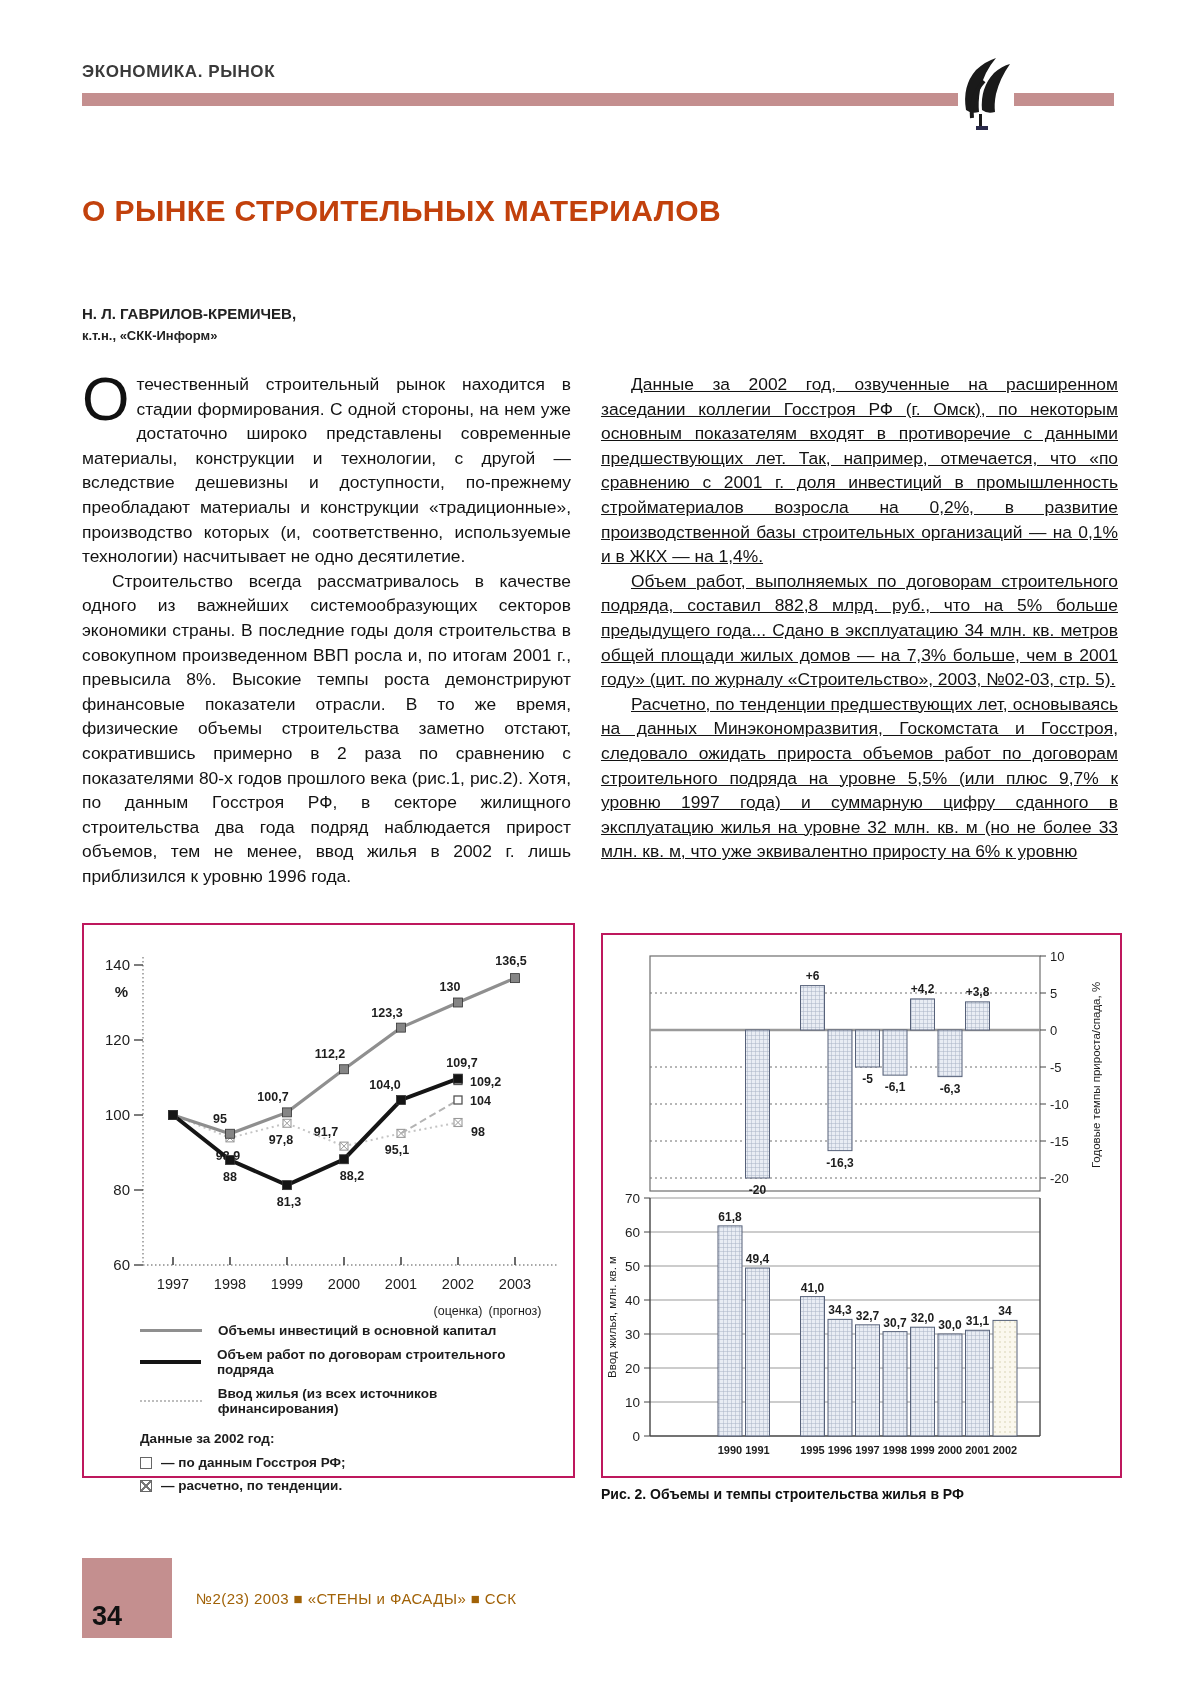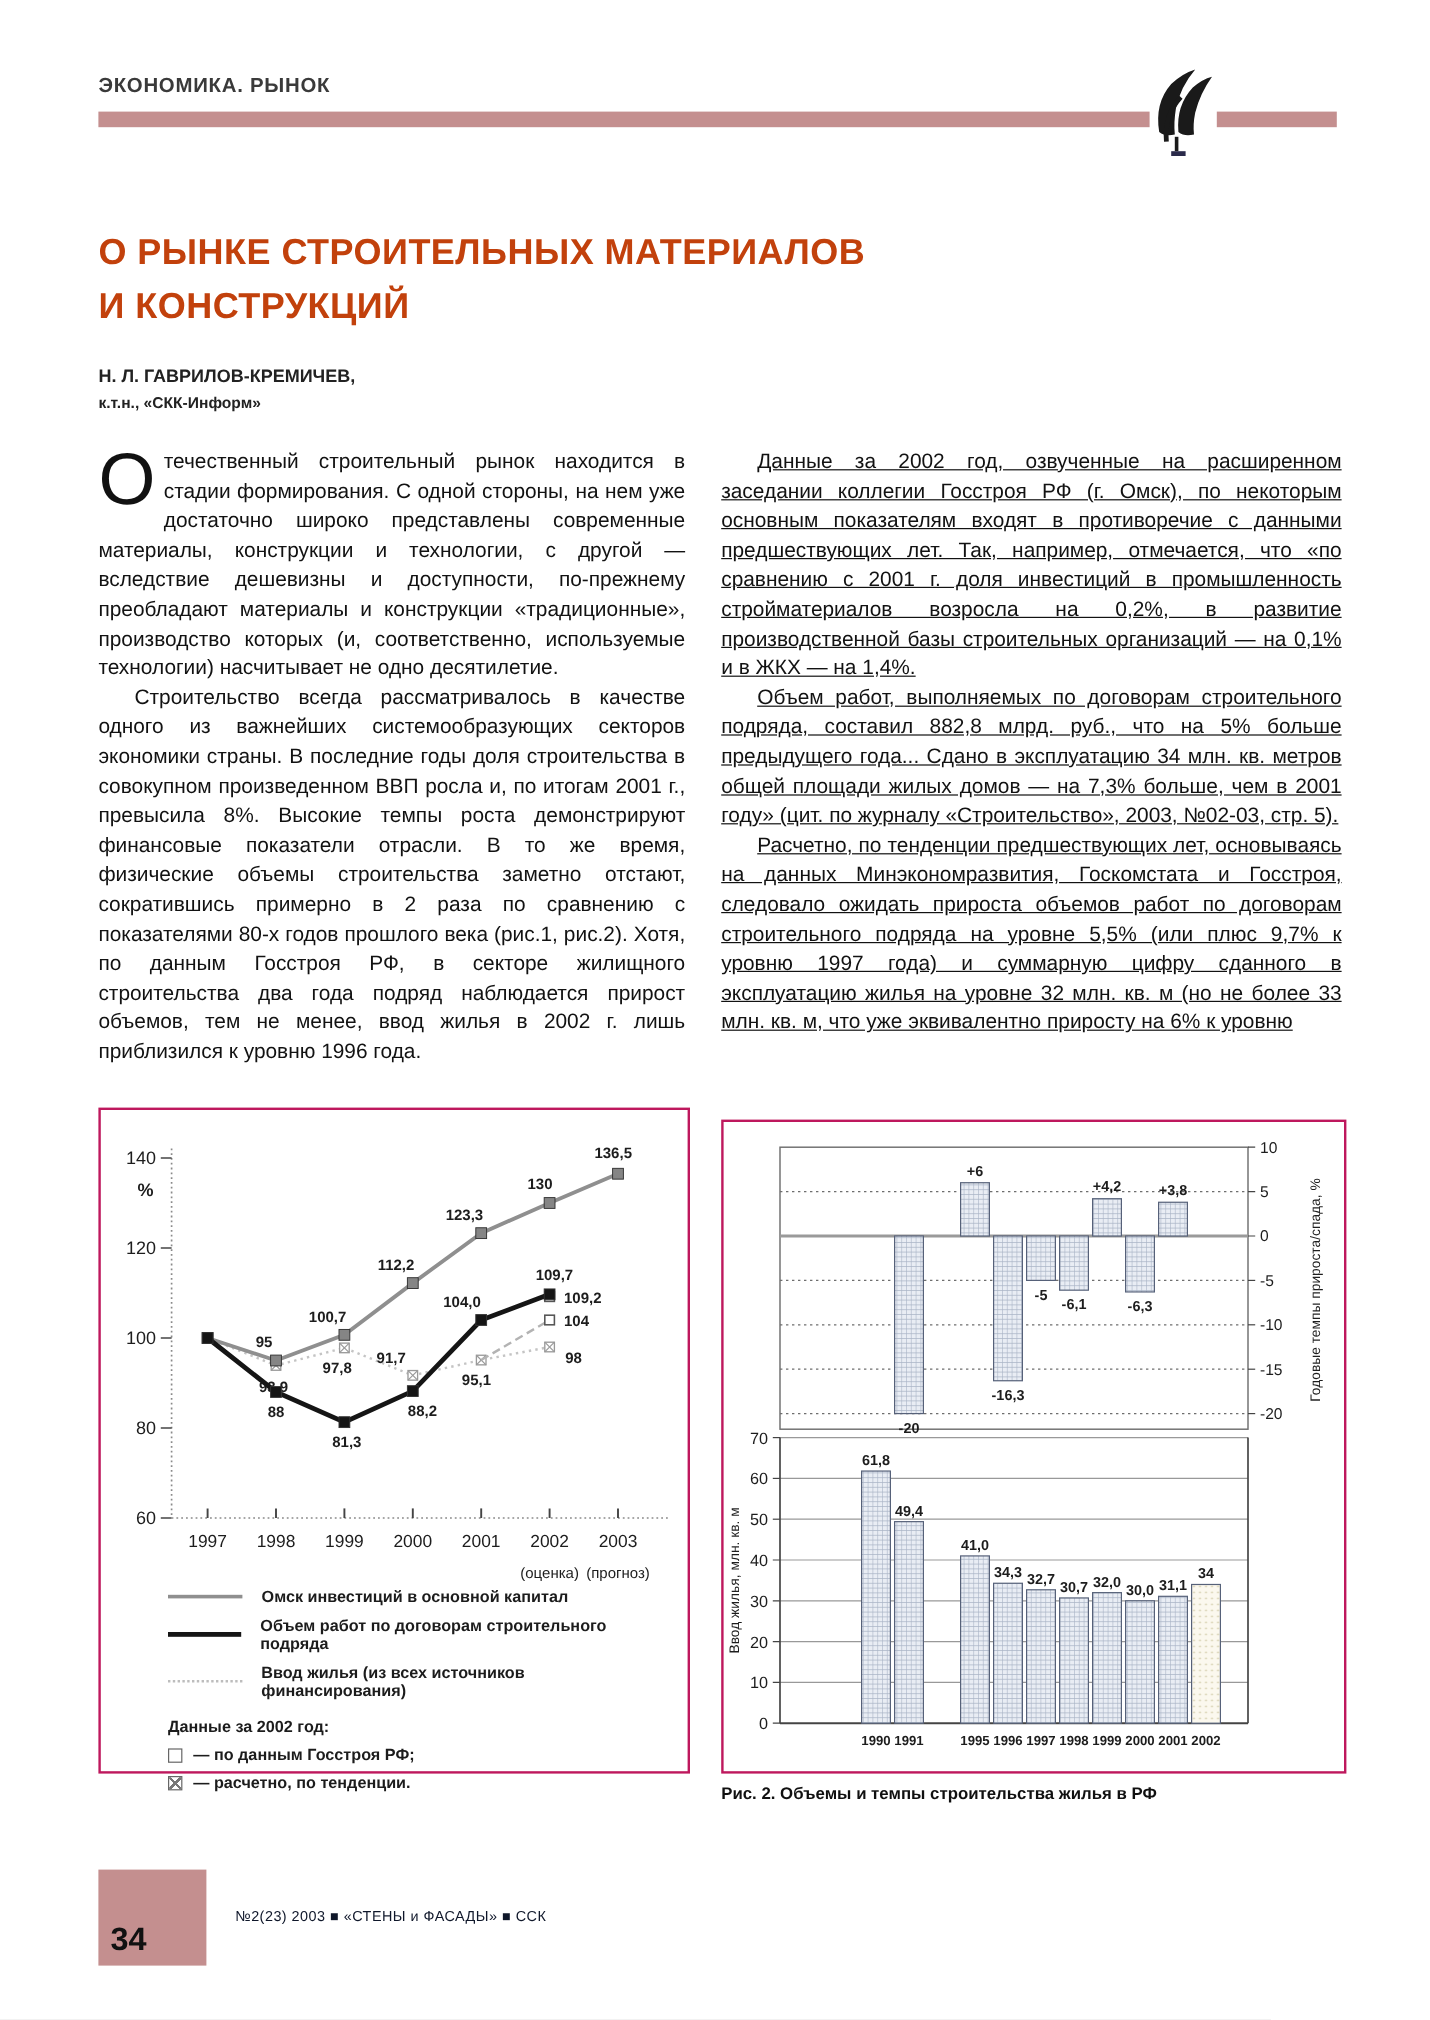--- a/index.html
+++ b/index.html
@@ -39,42 +39,41 @@
   .mk.cross{background:
       linear-gradient(45deg,transparent 43%,#777 43%,#777 57%,transparent 57%),
       linear-gradient(-45deg,transparent 43%,#777 43%,#777 57%,transparent 57%),#fff;}
   
   .caption{font-size:14px;line-height:22px;font-weight:700;color:#101010;}
   #cap1{left:90px;top:1483px;width:472px;}
   #cap2{left:601px;top:1483px;width:490px;}
   
   .pagebox{left:82px;top:1558px;width:90px;height:80px;background:#c48f8f;}
   .pagenum{position:absolute;left:10px;bottom:6px;font-size:27px;font-weight:800;color:#111;}
-  .issue{left:196px;top:1590px;font-size:12px;letter-spacing:.4px;color:#0f172a;}
+  .issue{left:196px;top:1590px;font-size:15px;letter-spacing:.4px;color:#a16207;}
   svg text{font-family:"Liberation Sans",sans-serif;}
 </style>
 </head>
 <body>
 
 <div class="page">
 
   <div class="abs section-label">ЭКОНОМИКА. РЫНОК</div>
   <div class="abs rule left"></div>
   <div class="abs rule right"></div>
   <svg class="abs" style="left:952px;top:56px;" width="64" height="76" viewBox="0 0 64 76">
     <path d="M14 54 Q10 30 24 14 Q34 5 44 2 Q32 16 28 34 Q26 46 27 56 Q19 58 14 54 Z" fill="#1a1a1a"></path>
     <path d="M26 50 Q24 28 38 13 Q46 6 54 4 Q44 18 40 34 Q38 44 39 52 Q31 54 26 50 Z" fill="#1a1a1a" transform="translate(4,4)"></path>
     <path d="M20 62 Q18 40 32 25" fill="none" stroke="#1a1a1a" stroke-width="4"></path>
     <rect x="27" y="58" width="3" height="12" fill="#1a1a1a"></rect>
     <rect x="24" y="70" width="12" height="4" fill="#2a2a4a"></rect>
   </svg>
 
   <div class="abs title">
     <div>О РЫНКЕ СТРОИТЕЛЬНЫХ МАТЕРИАЛОВ</div>
-    <div>И КОНСТРУКЦИЙ</div>
   </div>
   <div class="abs author">Н. Л. ГАВРИЛОВ-КРЕМИЧЕВ,</div>
   <div class="abs affil">к.т.н., «СКК-Информ»</div>
 
   <div class="abs col left">
     <p><span class="dropcap">О</span><span>течественный строительный рынок находится в стадии формирования. С одной стороны, на нем уже достаточно широко представлены современные материалы, конструкции и технологии, с другой — вследствие дешевизны и доступности, по-прежнему преобладают материалы и конструкции «традиционные», производство которых (и, соответственно, используемые технологии) насчитывает не одно десятилетие.</span></p>
     <p class="ind">Строительство всегда рассматривалось в качестве одного из важнейших системообразующих секторов экономики страны. В последние годы доля строительства в совокупном произведенном ВВП росла и, по итогам 2001 г., превысила 8%. Высокие темпы роста демонстрируют финансовые показатели отрасли. В то же время, физические объемы строительства заметно отстают, сократившись примерно в 2 раза по сравнению с показателями 80-х годов прошлого века (рис.1, рис.2). Хотя, по данным Госстроя РФ, в секторе жилищного строительства два года подряд наблюдается прирост объемов, тем не менее, ввод жилья в 2002 г. лишь приблизился к уровню 1996 года.</p>
   </div>
   <div class="abs col right">
     <p class="ind">Данные за 2002 год, озвученные на расширенном заседании коллегии Госстроя РФ (г. Омск), по некоторым основным показателям входят в противоречие с данными предшествующих лет. Так, например, отмечается, что «по сравнению с 2001 г. доля инвестиций в промышленность стройматериалов возросла на 0,2%, в развитие производственной базы строительных организаций — на 0,1% и в ЖКХ — на 1,4%.</p>
@@ -175,21 +174,21 @@
           <text x="268" y="253.25" fill="#1d1d1d" font-size="12.5" text-anchor="middle" font-weight="700">88,2</text>
           <rect x="312.5" y="168.5" width="9" height="9" fill="#151515" stroke="#333" stroke-width="0.8"></rect>
           <text x="301" y="162" fill="#1d1d1d" font-size="12.5" text-anchor="middle" font-weight="700">104,0</text>
           <rect x="369.5" y="147.125" width="9" height="9" fill="#151515" stroke="#333" stroke-width="0.8"></rect>
           <text x="378" y="139.625" fill="#1d1d1d" font-size="12.5" text-anchor="middle" font-weight="700">109,7</text>
         </g>
       </svg>
     <div class="legend">
       <div class="lrow">
         <span class="ls inv"></span>
-        <span>Омск инвестиций в основной капитал</span>
+        <span>Объемы инвестиций в основной капитал</span>
       </div>
       <div class="lrow">
         <span class="ls work"></span>
         <span>Объем работ по договорам строительного подряда</span>
       </div>
       <div class="lrow">
         <span class="ls house"></span>
         <span>Ввод жилья (из всех источников финансирования)</span>
       </div>
       <div class="note-title">Данные за 2002 год:</div>

